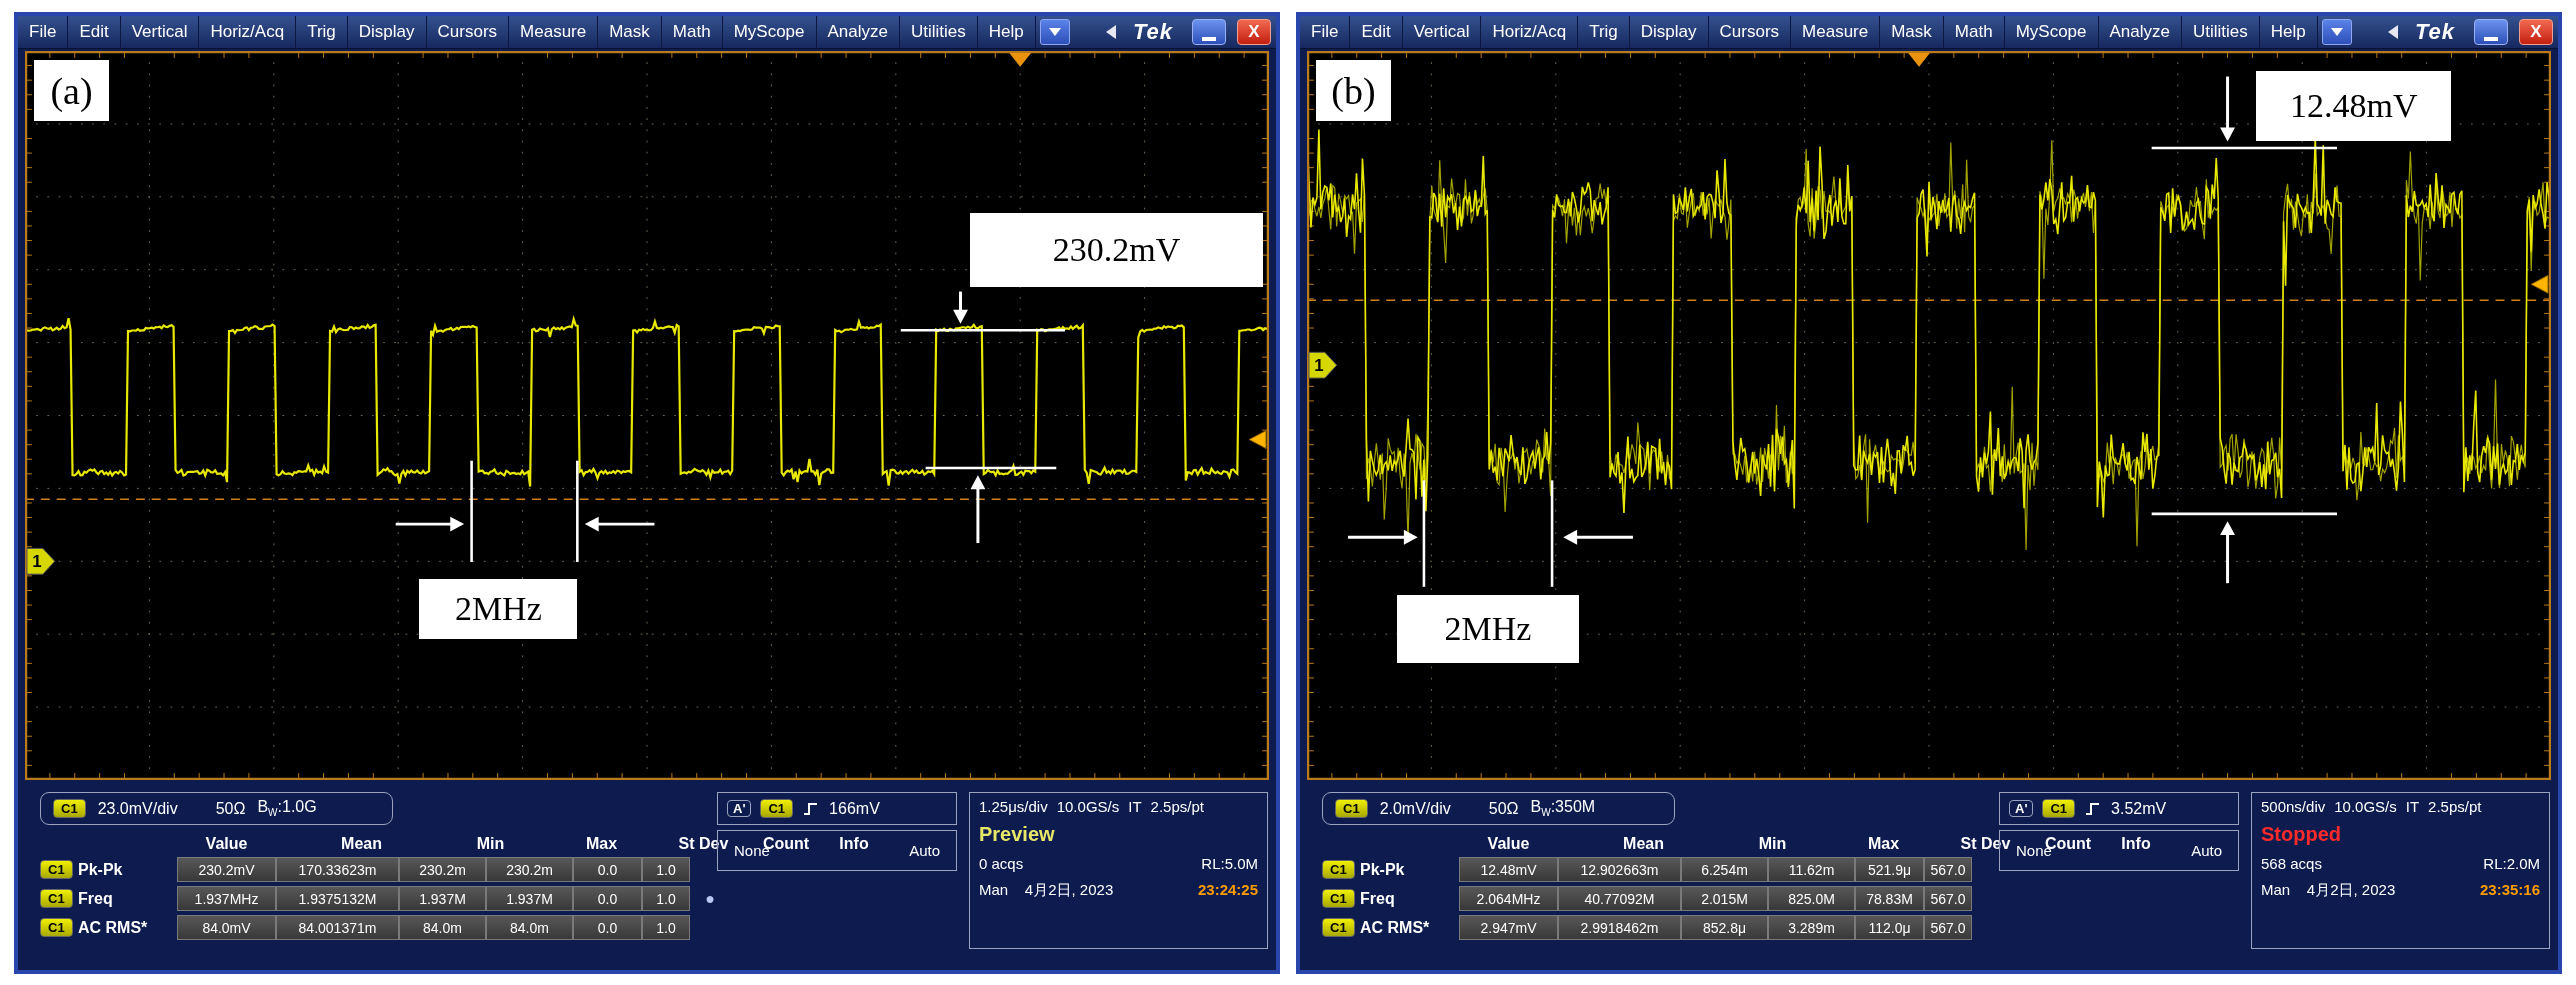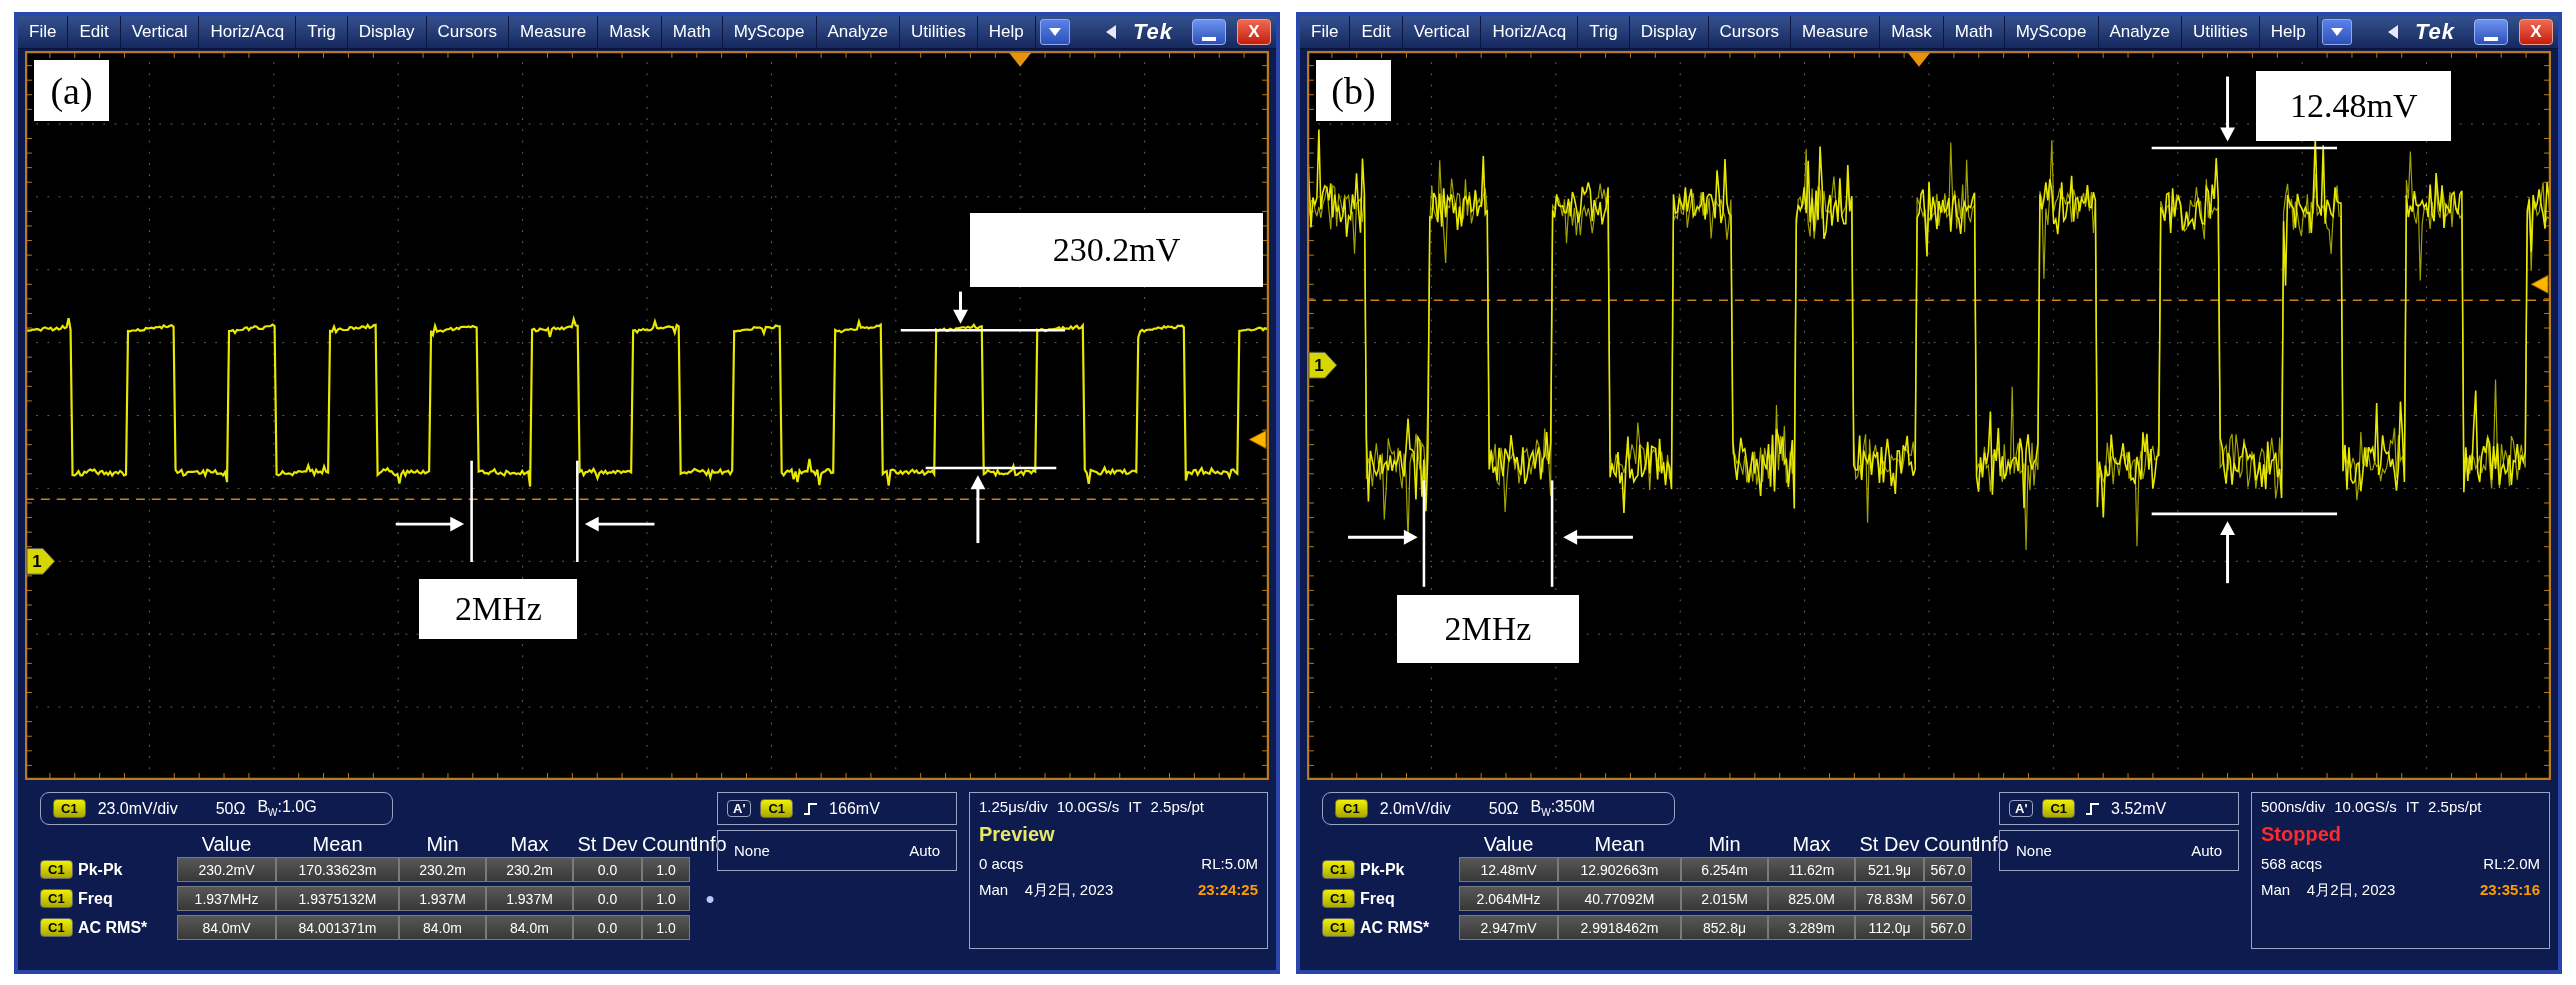--- a/index.html
+++ b/index.html
@@ -32,21 +32,21 @@
 
   
   .bottom { position:relative; height:184px; background:#0d1b4e; color:#fff;padding-left:43px; }
   .badge { background:linear-gradient(#f0f000,#a8a800); color:#000; font-weight:bold; font-size:13px; padding:1px 7px; border-radius:4px; border:1px solid #666; line-height:1.2; }
   .badge.dark { background:none; border:1px solid #9aa4c0; color:#fff; padding:0 5px; }
   .vert-box { position:absolute; left:22px; top:6px; width:353px; height:33px; border:1px solid #9aa4c0; border-radius:9px; display:flex; align-items:center; gap:12px; padding:0 12px; font-size:16px; }
   .v-scale { margin-right:26px; }
   .v-bw sub { font-size:10px; }
 
   .meas-table { position:absolute; left:20px; top:46px; width:694px; }
-  .mt-head { display:grid; grid-template-columns:99px 123px 87px 87px 69px 48px 40px; margin-left:139px; font-weight:normal; font-size:20px; height:24px; align-items:center; text-align:center; color:#fff; }
+  .mt-head { display:grid; grid-template-columns:99px 123px 87px 87px 69px 48px 40px; margin-left:139px; font-weight:bold; font-size:16px; height:24px; align-items:center; text-align:center; color:#fff;gap:24px; }
   .mt-row { display:grid; grid-template-columns:36px 103px 99px 123px 87px 87px 69px 48px 40px; height:27px; align-items:center; margin-bottom:2px; }
   .mt-row .badge { justify-self:start; margin-left:2px; }
   .mt-name { font-size:16px; font-weight:bold; padding-left:4px; white-space:nowrap; }
   .mt-c { background:linear-gradient(#585858,#383838); border:1px solid #7a7a7a; height:25px; display:flex; align-items:center; justify-content:center; font-size:14px; color:#fff; overflow:hidden; white-space:nowrap; }
   .mt-info { display:flex; align-items:center; justify-content:center; color:#b9c9f5; font-size:16px; height:25px; }
 
   .trig-box { position:absolute; left:699px; top:6px; width:240px; height:33px; border:1px solid #9aa4c0; display:flex; align-items:center; gap:9px; padding:0 9px; font-size:16px; }
   .trig-row2 { position:absolute; left:699px; top:44px; width:240px; height:41px; border:1px solid #9aa4c0; display:flex; align-items:center; justify-content:space-between; padding:0 16px; font-size:15px; }
   .edge-icon { flex:0 0 auto; }
 

